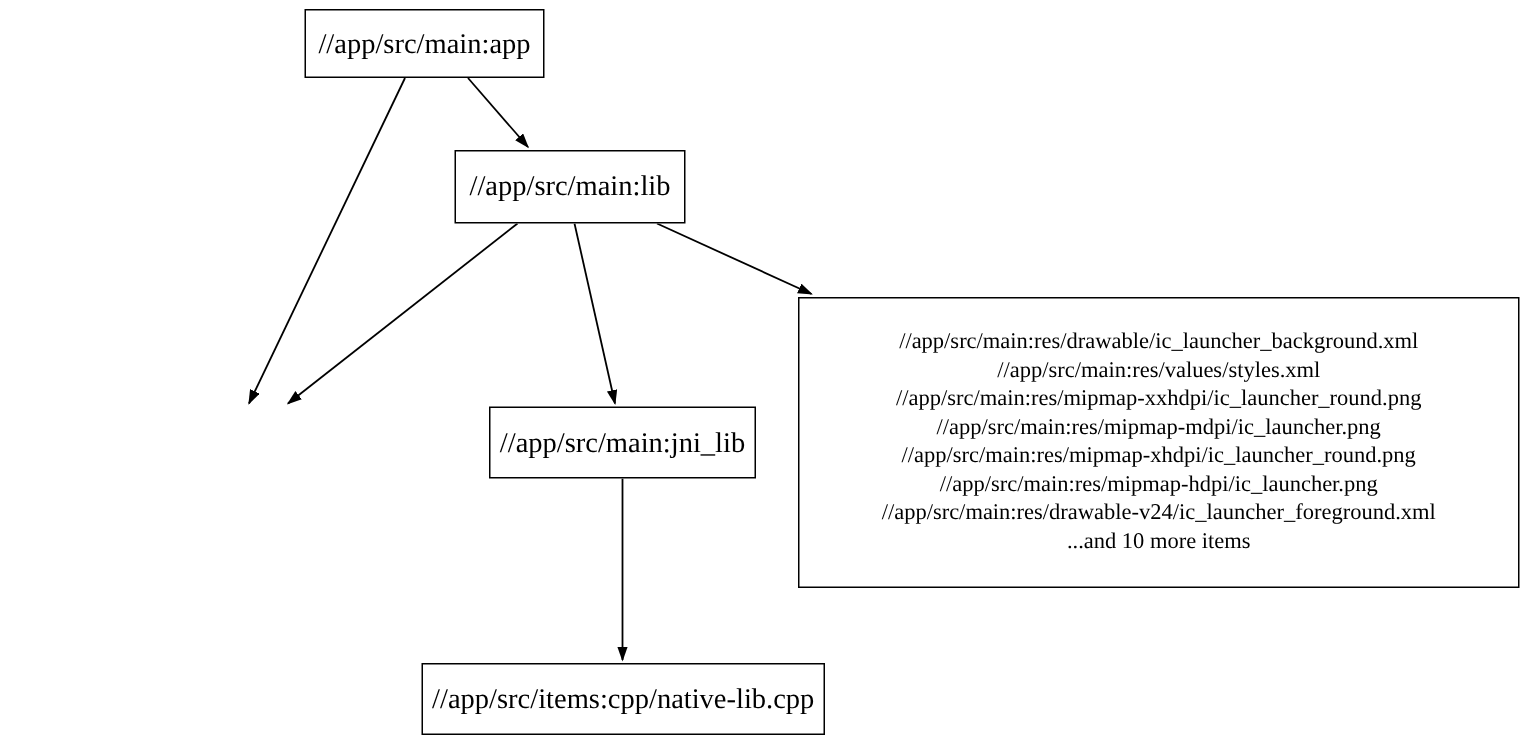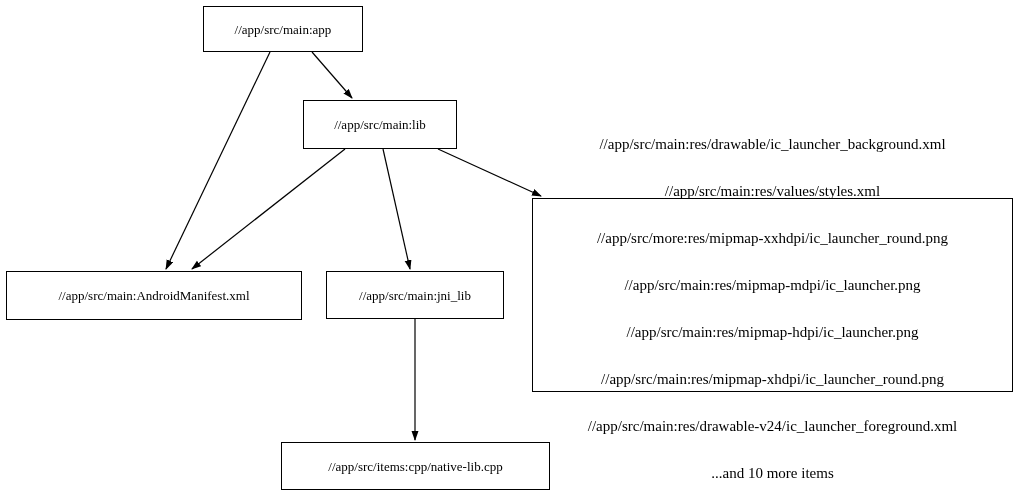--- a/index.html
+++ b/index.html
@@ -25,33 +25,32 @@
   }
   .node {
     position: absolute;
     box-sizing: border-box;
     border: 1px solid #000000;
     background: #ffffff;
     display: flex;
     align-items: center;
     justify-content: center;
     text-align: center;
-    font-size: 13px;
+    font-size: 19px;
     line-height: 19px;
     white-space: nowrap;
   }
   .node.multiline {
     flex-direction: column;
     justify-content: center;
     font-size: 15px;
     line-height: 19.1px;
   }
   .node.multiline span {
     display: block;
-    margin-top: 28px;
   }
   #node-app        { left: 203px; top: 6px;   width: 160px; height: 46px; }
   #node-lib        { left: 303px; top: 100px; width: 154px; height: 49px; text-align: right; }
   #node-manifest   { left: 6px;   top: 271px; width: 296px; height: 49px; }
   #node-jni-lib    { left: 326px; top: 271px; width: 178px; height: 48px; }
   #node-resources  { left: 532px; top: 198px; width: 481px; height: 194px; }
   #node-cpp        { left: 281px; top: 442px; width: 269px; height: 48px; }
 </style>
 </head>
 <body>
@@ -73,35 +72,32 @@
   </svg>
 
   <div class="node" id="node-app">
     <span>//app/src/main:app</span>
   </div>
 
   <div class="node" id="node-lib">
     <span>//app/src/main:lib</span>
   </div>
 
-  <div class="node" id="node-manifest">
-    <span>//app/src/main:AndroidManifest.xml</span>
-  </div>
 
   <div class="node" id="node-jni-lib">
     <span>//app/src/main:jni_lib</span>
   </div>
 
   <div class="node multiline" id="node-resources">
     <span>//app/src/main:res/drawable/ic_launcher_background.xml</span>
     <span>//app/src/main:res/values/styles.xml</span>
-    <span>//app/src/more:res/mipmap-xxhdpi/ic_launcher_round.png</span>
+    <span>//app/src/main:res/mipmap-xxhdpi/ic_launcher_round.png</span>
     <span>//app/src/main:res/mipmap-mdpi/ic_launcher.png</span>
+    <span>//app/src/main:res/mipmap-xhdpi/ic_launcher_round.png</span>
     <span>//app/src/main:res/mipmap-hdpi/ic_launcher.png</span>
-    <span>//app/src/main:res/mipmap-xhdpi/ic_launcher_round.png</span>
     <span>//app/src/main:res/drawable-v24/ic_launcher_foreground.xml</span>
     <span>...and 10 more items</span>
   </div>
 
   <div class="node" id="node-cpp">
     <span>//app/src/items:cpp/native-lib.cpp</span>
   </div>
 
 </div>
 

